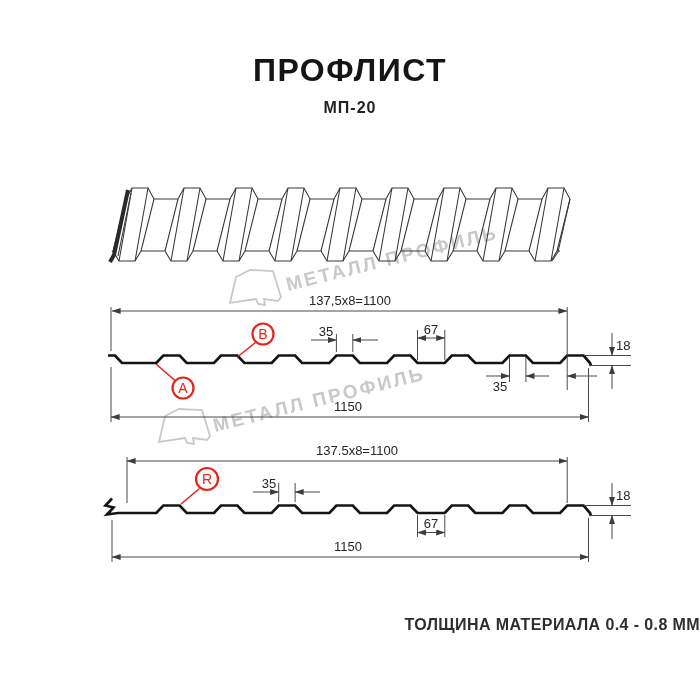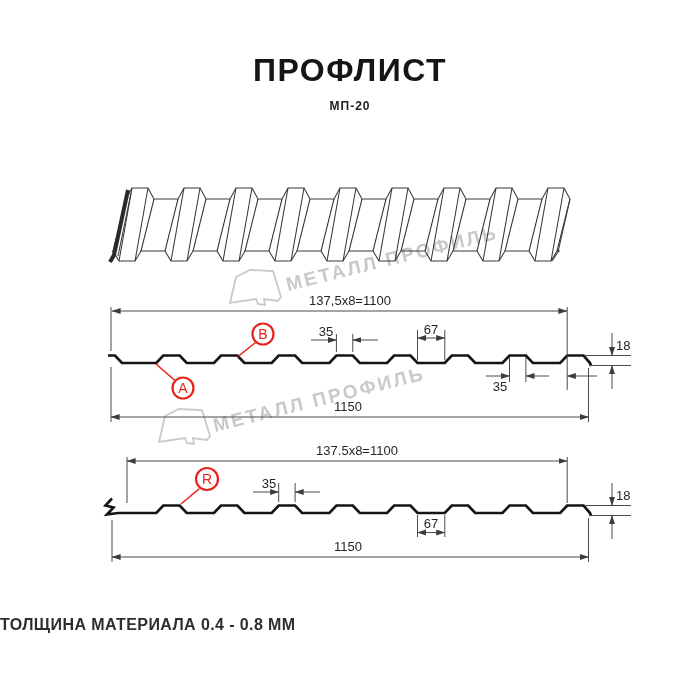--- a/index.html
+++ b/index.html
@@ -1,22 +1,22 @@
 <!DOCTYPE html>
 <html><head>
 <meta charset="utf-8">
 <style>
   html,body{margin:0;padding:0;background:#ffffff;}
   .page{position:relative;width:700px;height:700px;background:#ffffff;overflow:hidden;
         font-family:"Liberation Sans", sans-serif;padding-left:48px;}
   .title{position:absolute;left:0;top:52px;width:700px;text-align:center;
          font-size:32px;font-weight:bold;letter-spacing:1.5px;color:#151515;}
   .subtitle{position:absolute;left:0;top:99px;width:700px;text-align:center;
-         font-size:12px;font-weight:bold;letter-spacing:1px;color:#222;}
-  .footer{position:absolute;left:0;top:616px;width:700px;text-align:left;
+         font-size:16px;font-weight:bold;letter-spacing:1px;color:#222;}
+  .footer{position:absolute;left:0;top:616px;width:700px;text-align:right;
          font-size:16px;font-weight:bold;letter-spacing:0.4px;color:#2e2e2e;}
   svg{position:absolute;left:0;top:0;}
   .dimtxt{font-family:"Liberation Sans",sans-serif;font-size:13px;fill:#262626;}
   .lbltxt{font-family:"Liberation Sans",sans-serif;font-size:14px;fill:#e8231a;}
   .wmtxt{font-family:"Liberation Sans",sans-serif;font-size:19px;font-weight:bold;
          fill:#c9c9c9;letter-spacing:2.5px;}
 </style>
 </head>
 <body>
 

